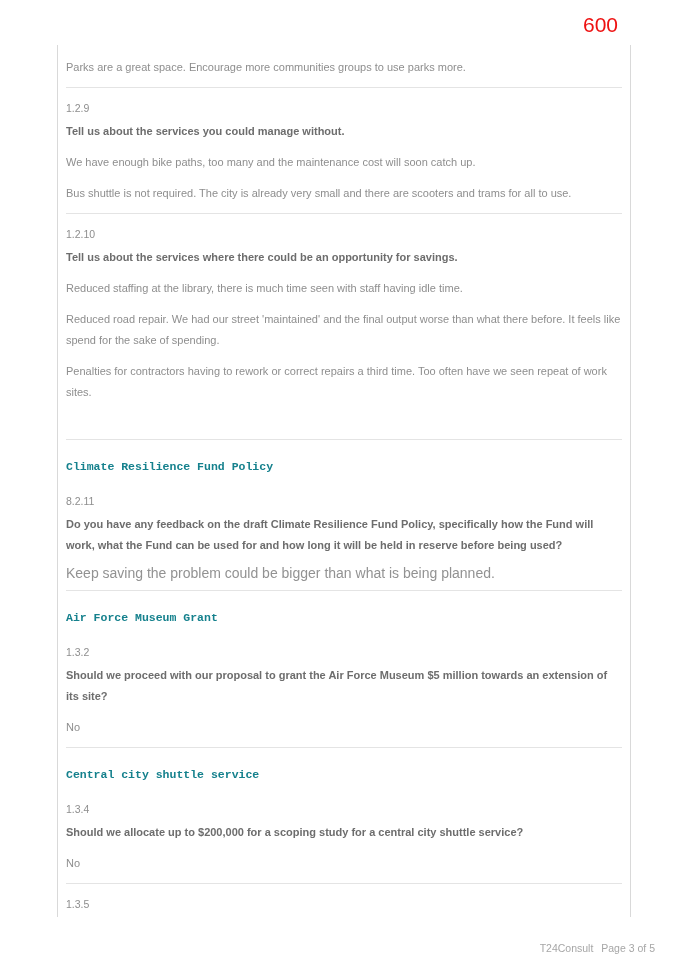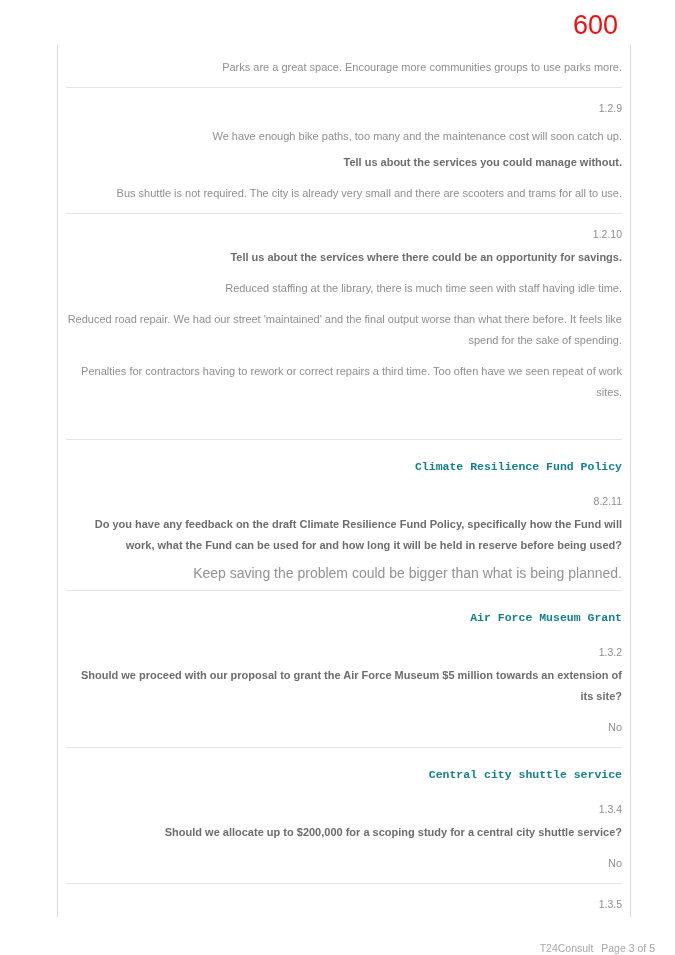--- a/index.html
+++ b/index.html
@@ -6,34 +6,34 @@
   html, body {
     width: 675px; height: 955px;
     background: #ffffff;
     font-family: "Liberation Sans", "DejaVu Sans", sans-serif;
     position: relative;
     overflow: hidden;
   }
   .badge {
     position: absolute;
     top: 13px; right: 57px;
-    font-size: 27px;
+    font-size: 21px;
     line-height: 24px;
     color: #ee1111;
   }
   .doc-frame {
     position: absolute;
     top: 45px; left: 57px;
     width: 574px; height: 872px;
     border-left: 1px solid #d9d9d9;
     border-right: 1px solid #d9d9d9;
     padding: 2px 8px 0 8px;
     overflow: hidden;
   }
-  .block { color: #8e8e8e; text-align: right; }
+  .block { color: #8e8e8e; }
   .block-answer {
     padding-top: 10px;
     font-size: 11px;
     line-height: 21px;
     color: #8e8e8e;
   }
   .block-answer-small {
     padding-top: 10px;
     font-size: 14px;
     line-height: 15px;
@@ -79,22 +79,22 @@
 </head>
 <body>
 
 <div class="badge">600</div>
 
 <div class="doc-frame">
   <div id="doc-body">
       <div class="block block-answer">Parks are a great space. Encourage more communities groups to use parks more.</div>
       <div class="block block-divider"></div>
       <div class="block block-qnum">1.2.9</div>
+      <div class="block block-question">Tell us about the services you could manage without.</div>
       <div class="block block-answer">We have enough bike paths, too many and the maintenance cost will soon catch up.</div>
-      <div class="block block-question">Tell us about the services you could manage without.</div>
       <div class="block block-answer">Bus shuttle is not required. The city is already very small and there are scooters and trams for all to use.</div>
       <div class="block block-divider"></div>
       <div class="block block-qnum">1.2.10</div>
       <div class="block block-question">Tell us about the services where there could be an opportunity for savings.</div>
       <div class="block block-answer">Reduced staffing at the library,  there is much time seen with staff having idle time.</div>
       <div class="block block-answer">Reduced road repair. We had our street 'maintained' and the final output worse than what there before. It feels like spend for the sake of spending.</div>
       <div class="block block-answer">Penalties for contractors having to rework or correct repairs a third time. Too often have we seen repeat of work sites.</div>
       <div class="block block-spacer"></div>
       <div class="block block-divider"></div>
       <div class="block block-heading">Climate Resilience Fund Policy</div>

